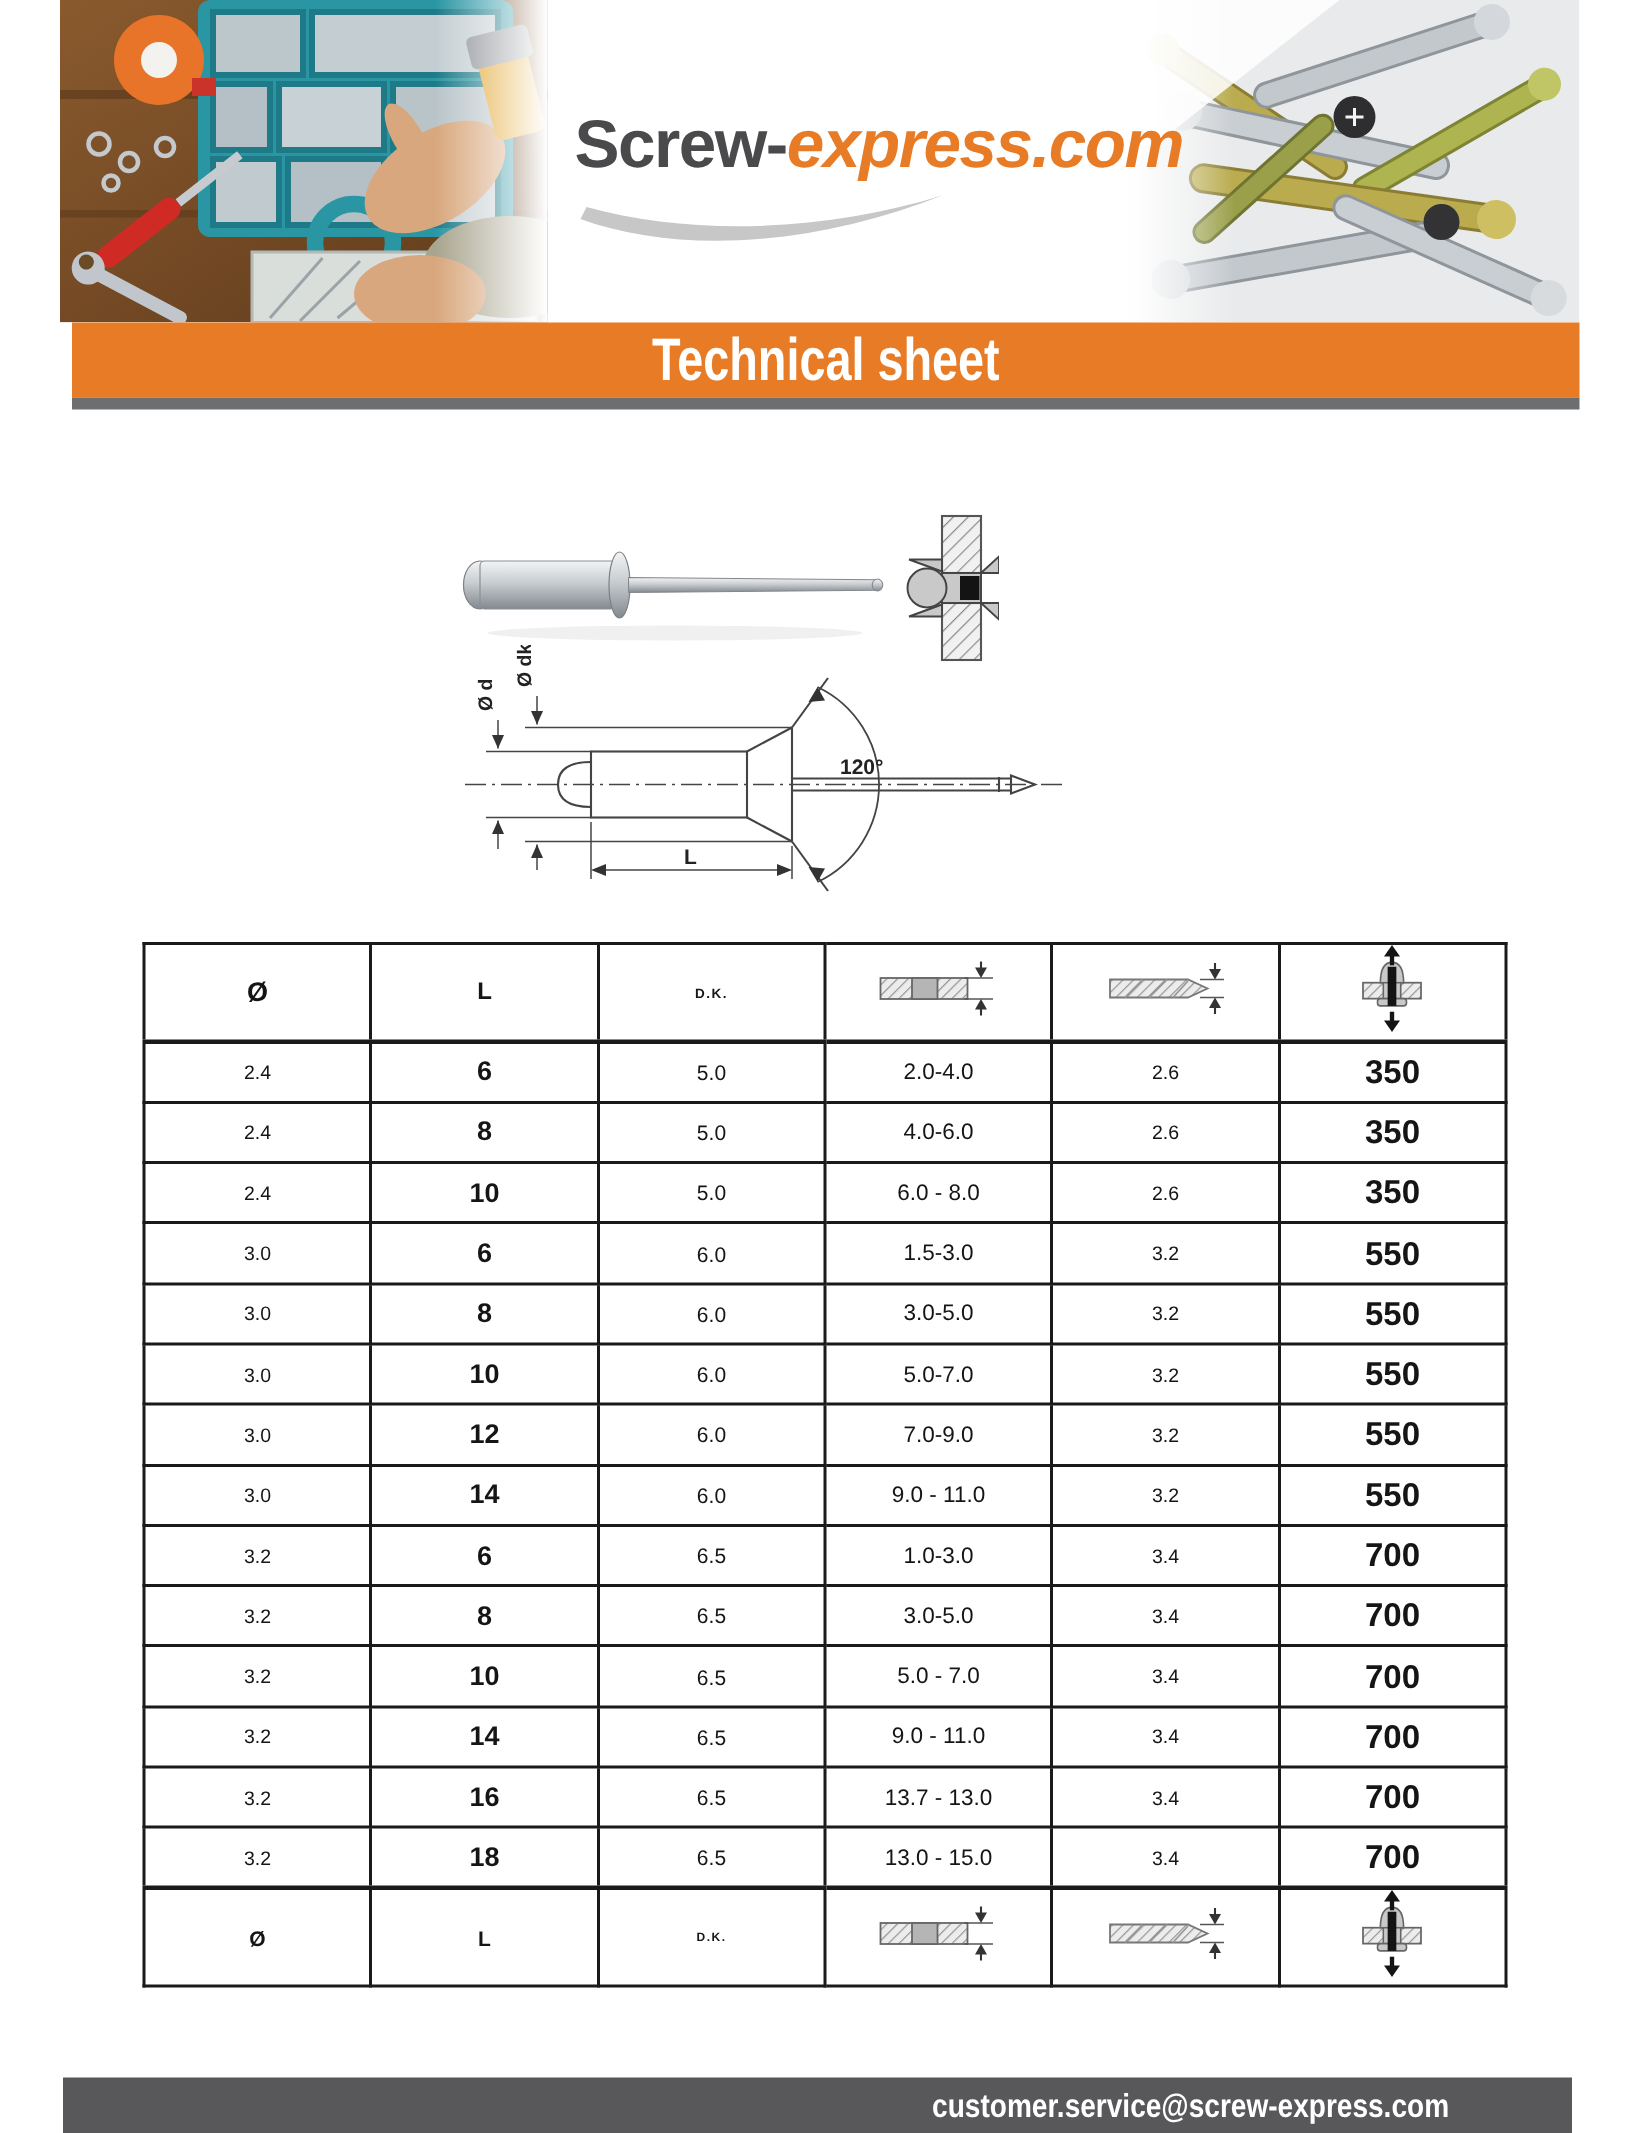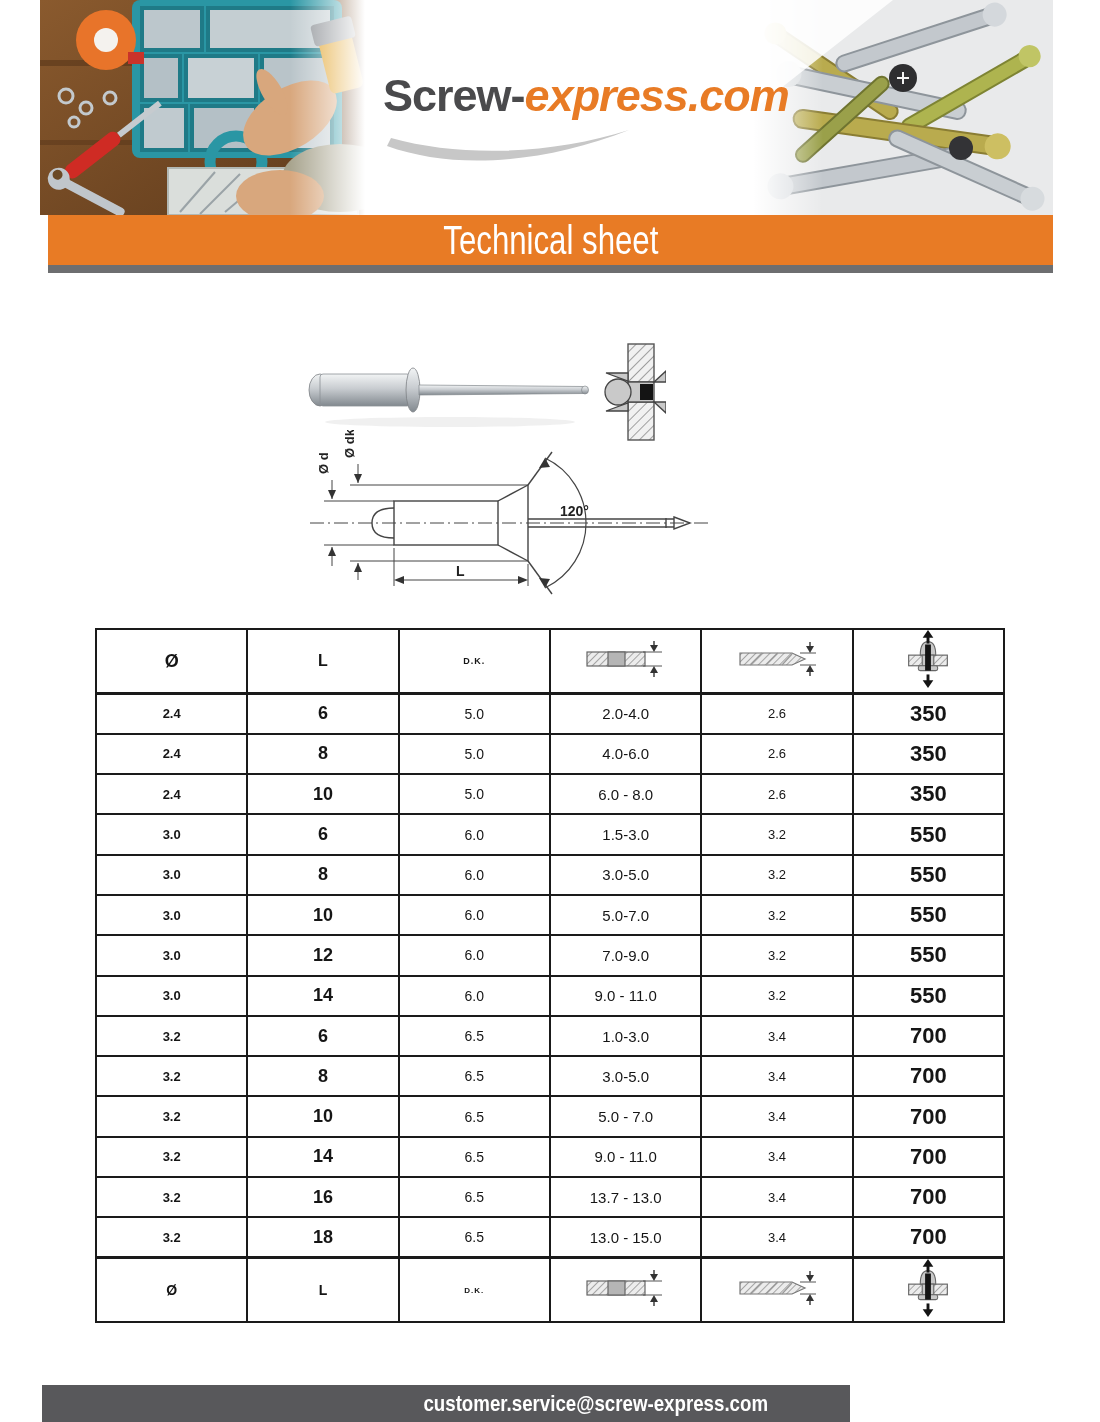--- a/index.html
+++ b/index.html
@@ -18,21 +18,21 @@
   .photo-left{left:40px;width:325px;}
   .photo-right{left:753px;width:300px;}
   .logo-wrap{position:absolute;left:383px;top:70px;width:360px;height:100px;}
   .logo-text{font-size:45px;font-weight:bold;letter-spacing:-1px;white-space:nowrap;}
   .logo-prefix{color:var(--logo-gray);}
   .logo-suffix{color:var(--accent-orange);font-style:italic;}
   .logo-swoosh{position:absolute;left:0px;top:52px;}
 
   .banner{position:absolute;left:48px;top:215px;width:1005px;height:50px;
     background:var(--accent-orange);display:flex;align-items:center;justify-content:center;}
-  .banner-title{color:#fff;font-size:40px;font-weight:normal;letter-spacing:0px;}
+  .banner-title{color:#fff;font-size:40px;font-weight:bold;letter-spacing:0px;}
   .condensed{display:inline-block;transform:scaleX(0.78);transform-origin:center;white-space:nowrap;}
   .gray-bar{position:absolute;left:48px;top:265px;width:1005px;height:8px;background:var(--divider-gray);}
 
   
   .product-title{position:absolute;left:95px;top:295px;width:820px;text-align:center;
     color:var(--title-gold);font-size:15.5px;font-weight:600;letter-spacing:.4px;line-height:28px;}
 
   
   .rivet-photo{position:absolute;left:300px;top:352px;}
   .cross-section{position:absolute;left:598px;top:342px;}
@@ -42,29 +42,29 @@
   .spec-table{position:absolute;left:95px;top:628px;width:910px;border-collapse:collapse;
     table-layout:fixed;}
   .spec-table td,.spec-table th{border:2px solid #1a1a1a;text-align:center;vertical-align:middle;
     color:#151515;overflow:hidden;}
   .spec-table thead th{height:60px;border-bottom-width:3px;}
   .spec-table tfoot th{height:56px;border-top-width:3px;}
   .spec-table tbody td{height:40.3px;}
   .th-d{font-size:18px;font-weight:bold;}
   .th-l{font-size:16px;font-weight:bold;}
   .th-dk{font-size:9px;font-weight:bold;letter-spacing:1px;color:#333;}
-  .c-dia{font-size:13px;font-weight:700;}
+  .c-dia{font-size:13px;font-weight:400;}
   .c-l{font-size:18px;font-weight:bold;}
   .c-dk{font-size:14px;}
   .c-grip{font-size:15px;}
   .c-hole{font-size:13px;}
   .c-str{font-size:22px;font-weight:bold;}
 
   
-  .page-footer{position:absolute;left:42px;top:1385px;width:808px;height:37px;
+  .page-footer{position:absolute;left:42px;top:1385px;width:1006px;height:37px;
     background:var(--footer-gray);display:flex;align-items:center;justify-content:flex-end;
     padding-right:52px;}
   .footer-email{color:#fff;font-size:22px;font-weight:bold;}
 </style>
 </head>
 <body>
 
 <svg width="0" height="0" style="position:absolute" aria-hidden="true">
   <defs>
     <pattern id="hatchS" width="5" height="5" patternUnits="userSpaceOnUse" patternTransform="rotate(45)">

